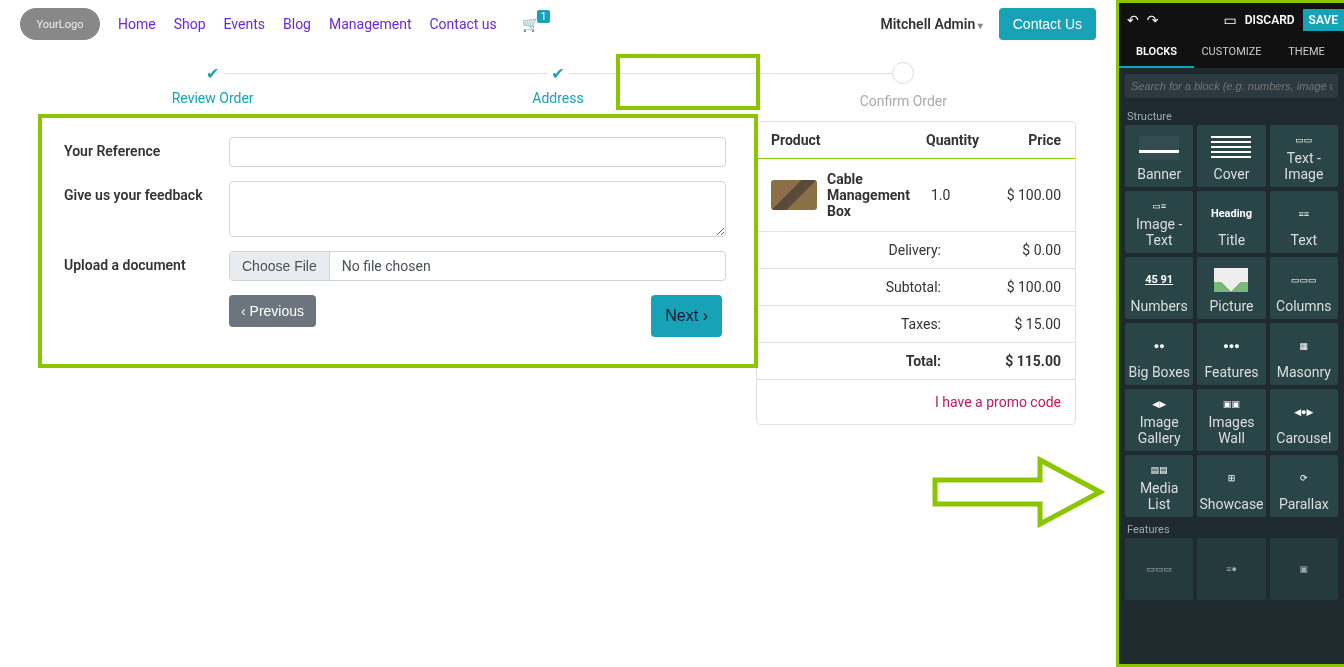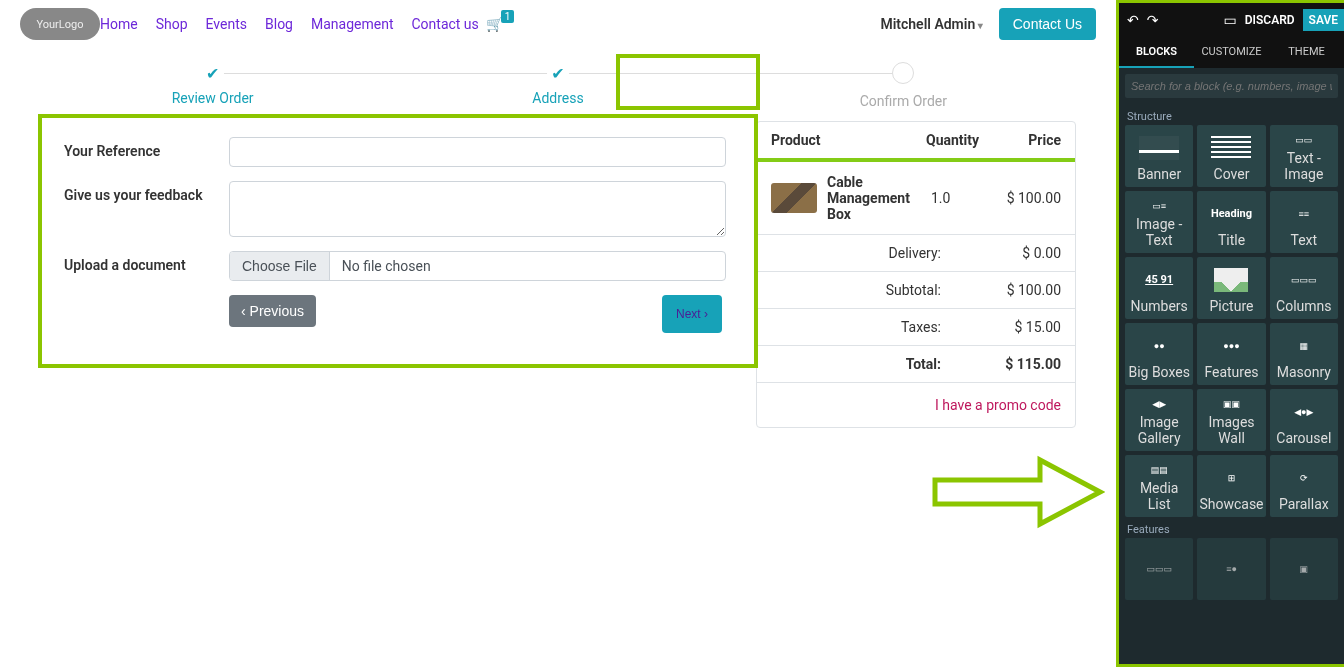--- a/index.html
+++ b/index.html
@@ -4,21 +4,21 @@
 <style>
 * { box-sizing: border-box; margin: 0; padding: 0; }
 body { font-family: -apple-system, BlinkMacSystemFont, "Segoe UI", Roboto, sans-serif; font-size: 14px; color: #333; background: #fff; }
 
 .page { display: flex; width: 1344px; height: 667px; overflow: hidden; position: relative; }
 
 
 .main { flex: 1; position: relative; background: #fff; overflow: hidden; }
 
 
-.header { display: flex; align-items: center; padding: 8px 20px; }
+.header { display: flex; align-items: center; padding: 8px 20px; gap: 18px; }
 .logo { width: 80px; height: 32px; background: #888; border-radius: 16px; display:flex; align-items:center; justify-content:center; font-weight:bold; color:#fff; font-style:italic; font-size:13px;}
 .logo span { color:#eee; font-style:normal; font-weight:normal; font-size:11px; }
 .nav { display: flex; gap: 18px; }
 .nav a { color: #6d28d9; text-decoration: none; font-size: 14px; }
 .cart { color:#6c757d; position:relative; margin-left:8px; }
 .cart-badge { position:absolute; top:-6px; right:-10px; background:#17a2b8; color:#fff; font-size:10px; padding:1px 4px; border-radius:2px; }
 .header-right { margin-left:auto; display:flex; align-items:center; gap:16px; }
 .user-menu { color:#333; font-weight:600; font-size:14px; }
 .user-menu::after { content:" ▾"; font-size:10px; color:#888; }
 .contact-btn { background:#17a2b8; color:#fff; border:none; padding:8px 14px; border-radius:4px; font-size:14px; }
@@ -43,28 +43,28 @@
 
 .form-area { flex:1; padding:18px 10px 10px 24px; }
 .form-row { display:flex; align-items:flex-start; margin-bottom:14px; }
 .form-row label { width:165px; font-weight:600; font-size:14px; padding-top:6px; }
 .form-row input[type=text], .form-row textarea { flex:1; border:1px solid #ced4da; border-radius:4px; padding:6px 10px; font-size:14px; font-family:inherit; }
 .form-row textarea { height:56px; resize:vertical; }
 .file-wrap { flex:1; display:flex; border:1px solid #ced4da; border-radius:4px; overflow:hidden; }
 .file-btn { background:#e9ecef; border:none; border-right:1px solid #ced4da; padding:6px 12px; font-size:14px; color:#495057; }
 .file-txt { padding:6px 12px; color:#495057; font-size:14px; }
 .btn-prev { background:#6c757d; color:#fff; border:none; padding:8px 12px; border-radius:4px; font-size:14px; }
-.btn-next { background:#17a2b8; color:#4c1d95; border:none; padding:12px 14px; border-radius:4px; font-size:12px; margin-left:auto; }
+.btn-next { background:#17a2b8; color:#0f172a; border:none; padding:12px 14px; border-radius:4px; font-size:16px; margin-left:auto; }
 .form-btn-row { display:flex; margin-left:0; }
 .form-btn-row .left { margin-left:165px; }
 .form-btn-row .right { margin-left:auto; margin-right:4px; }
 
 
 .summary { width:320px; border:1px solid #dee2e6; border-radius:4px; margin-top:2px; }
-.summary-head { display:flex; padding:10px 14px; font-weight:700; border-bottom:4px solid #84cc16; font-size:14px; }
+.summary-head { display:flex; padding:10px 14px; font-weight:700; border-bottom:1px solid #84cc16; font-size:14px; }
 .summary-head .p { flex:1; }
 .summary-head .q { width:65px; text-align:left; }
 .summary-head .pr { width:70px; text-align:right; }
 .summary-row { display:flex; align-items:center; padding:12px 14px; border-bottom:1px solid #dee2e6; }
 .summary-row .img { width:46px; height:30px; background:linear-gradient(135deg,#8b6f47 40%,#5a4a3a 40%,#5a4a3a 60%,#8b6f47 60%); border-radius:3px; margin-right:10px; }
 .summary-row .name { flex:1; font-weight:700; font-size:14px; }
 .summary-row .qty { width:60px; font-size:14px; }
 .summary-row .price { width:70px; text-align:right; font-size:14px; }
 .summary-line { display:flex; padding:10px 14px; border-bottom:1px solid #dee2e6; font-size:14px; }
 .summary-line .lab { flex:1; text-align:right; padding-right:40px; }

